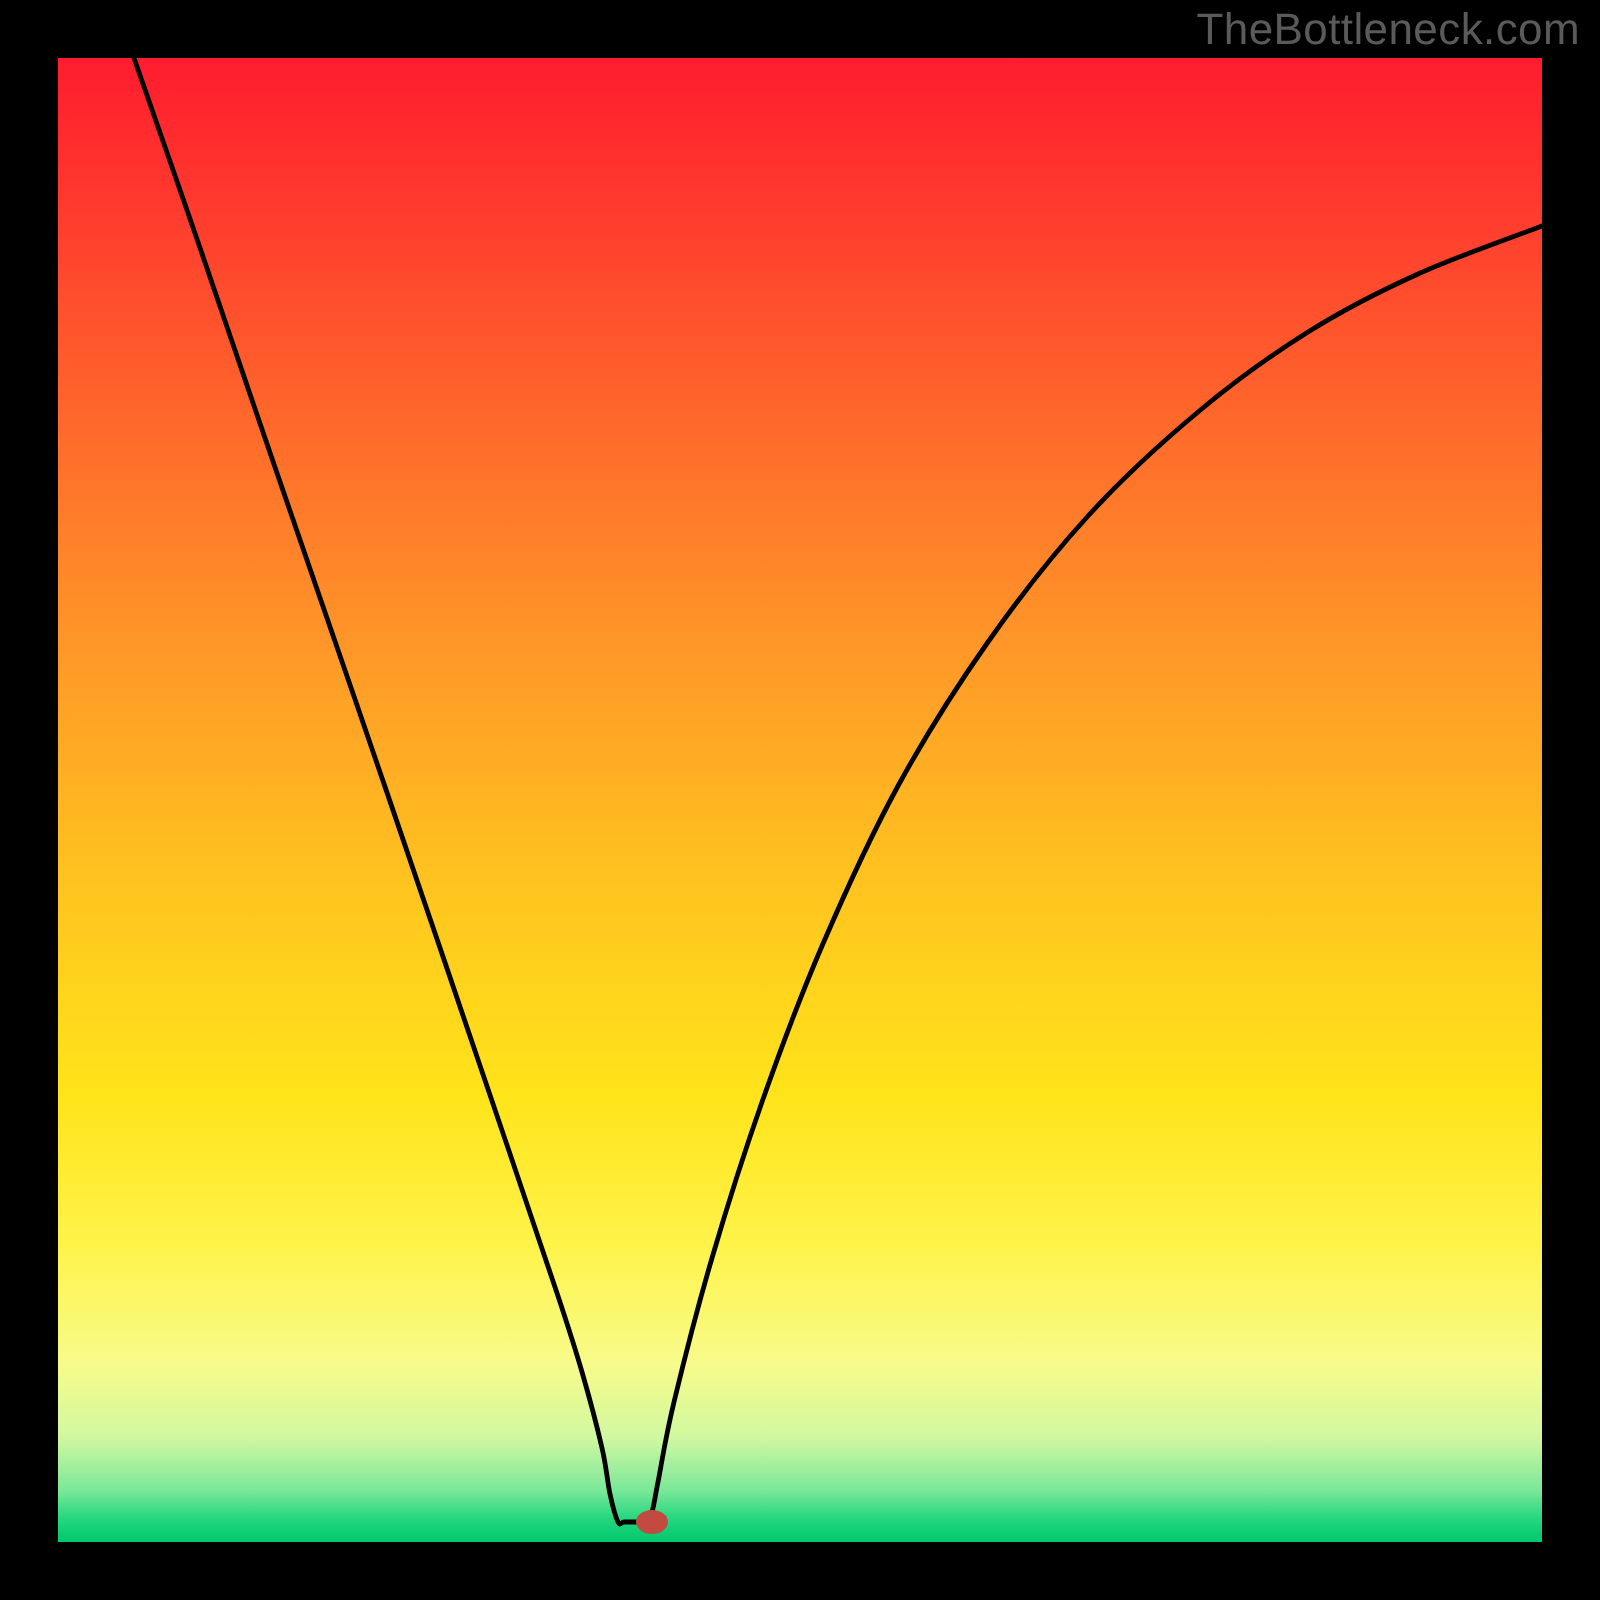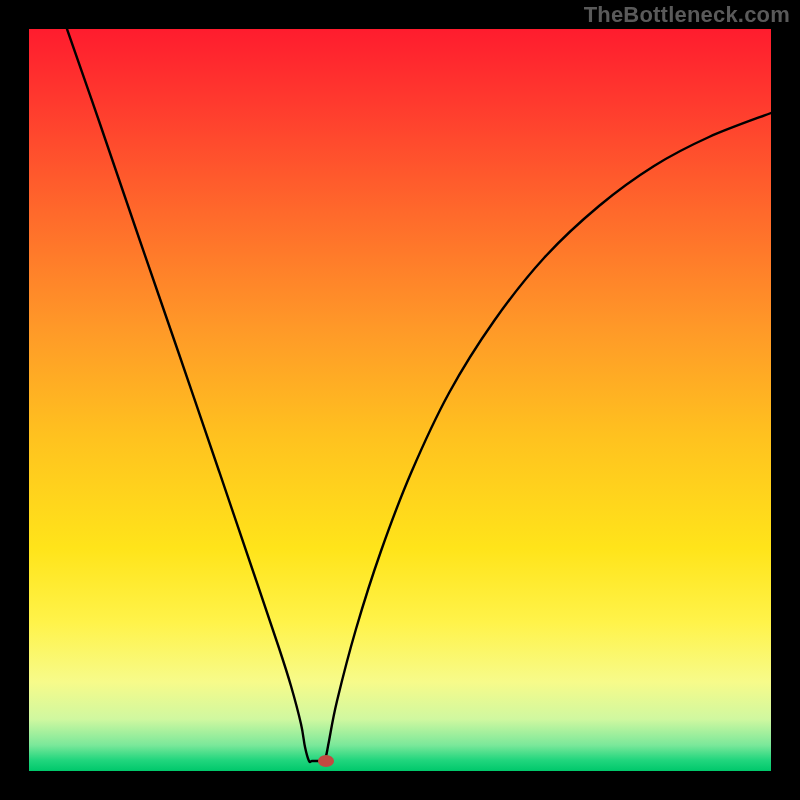--- a/index.html
+++ b/index.html
@@ -18,21 +18,21 @@
     width: 800px;
     height: 800px;
     background: #000;
   }
   .watermark {
     position: absolute;
     top: 2px;
     right: 10px;
     color: #5a5a5a;
     font-size: 22px;
-    font-weight: 700;
+    font-weight: 400;
     letter-spacing: 0.2px;
     user-select: none;
   }
   .plot {
     position: absolute;
     left: 29px;
     top: 29px;
     width: 742px;
     height: 742px;
     overflow: hidden;

